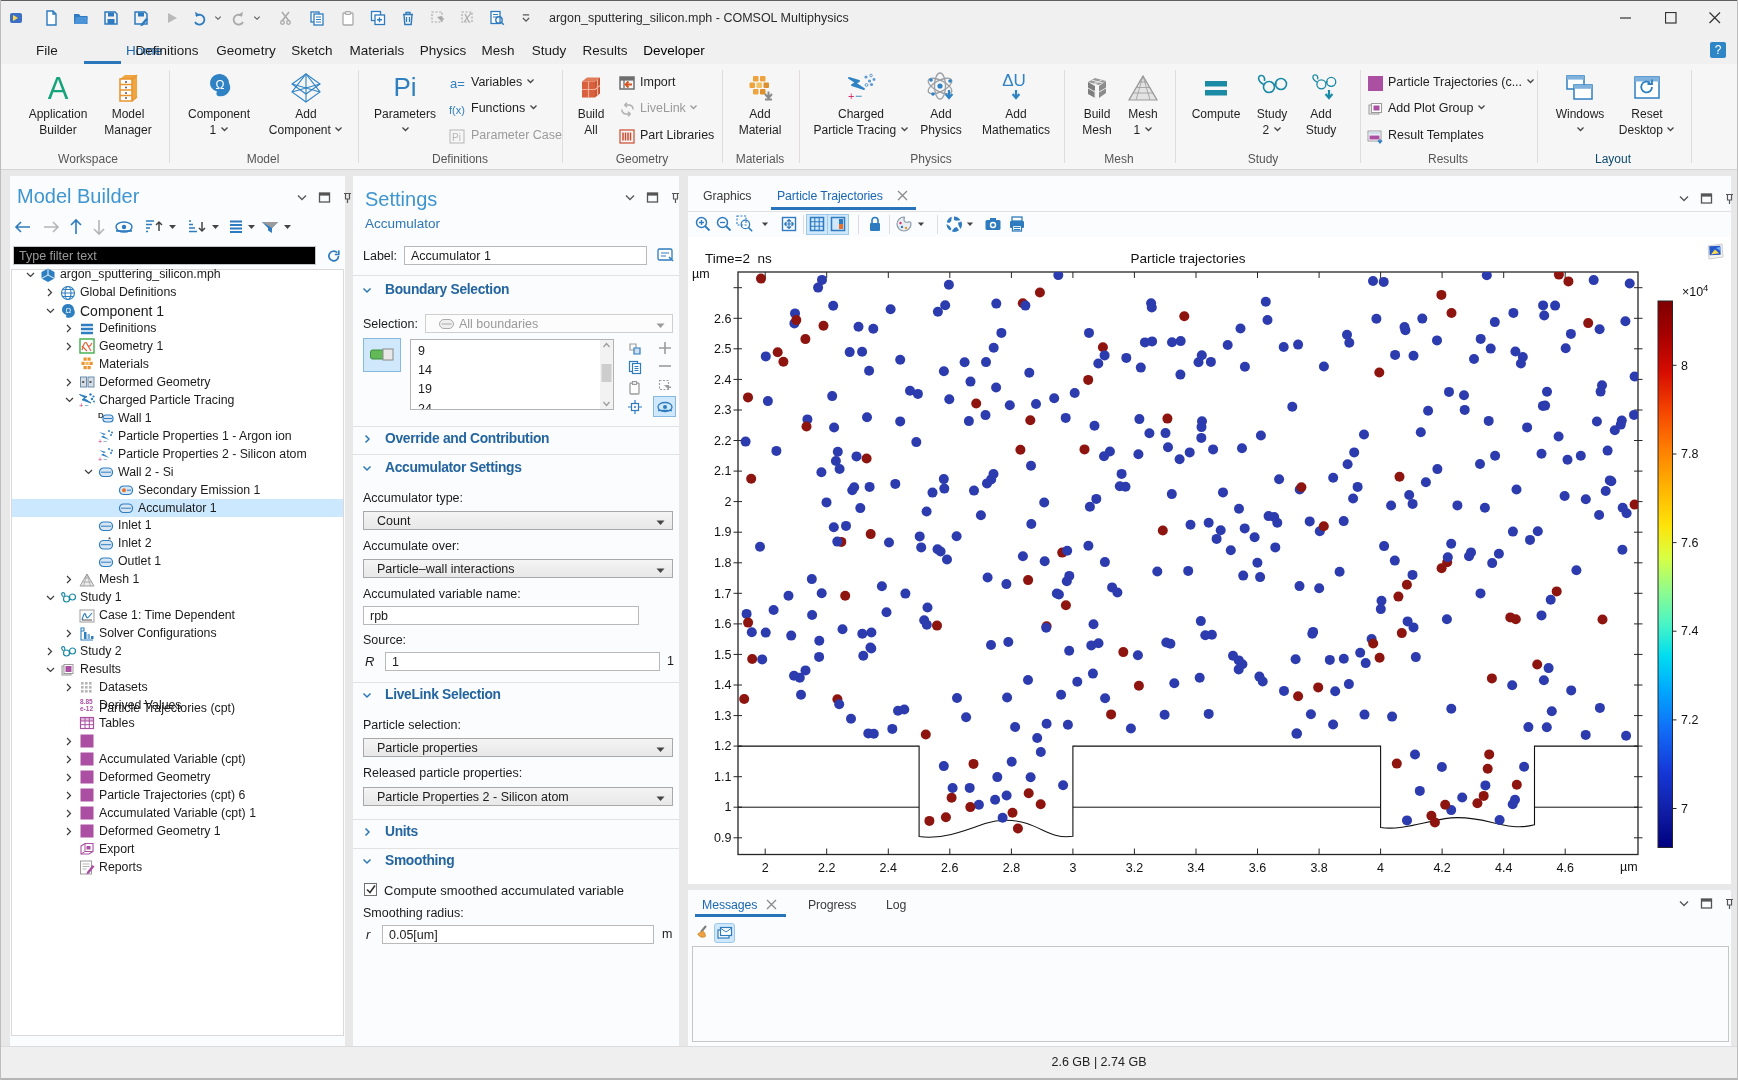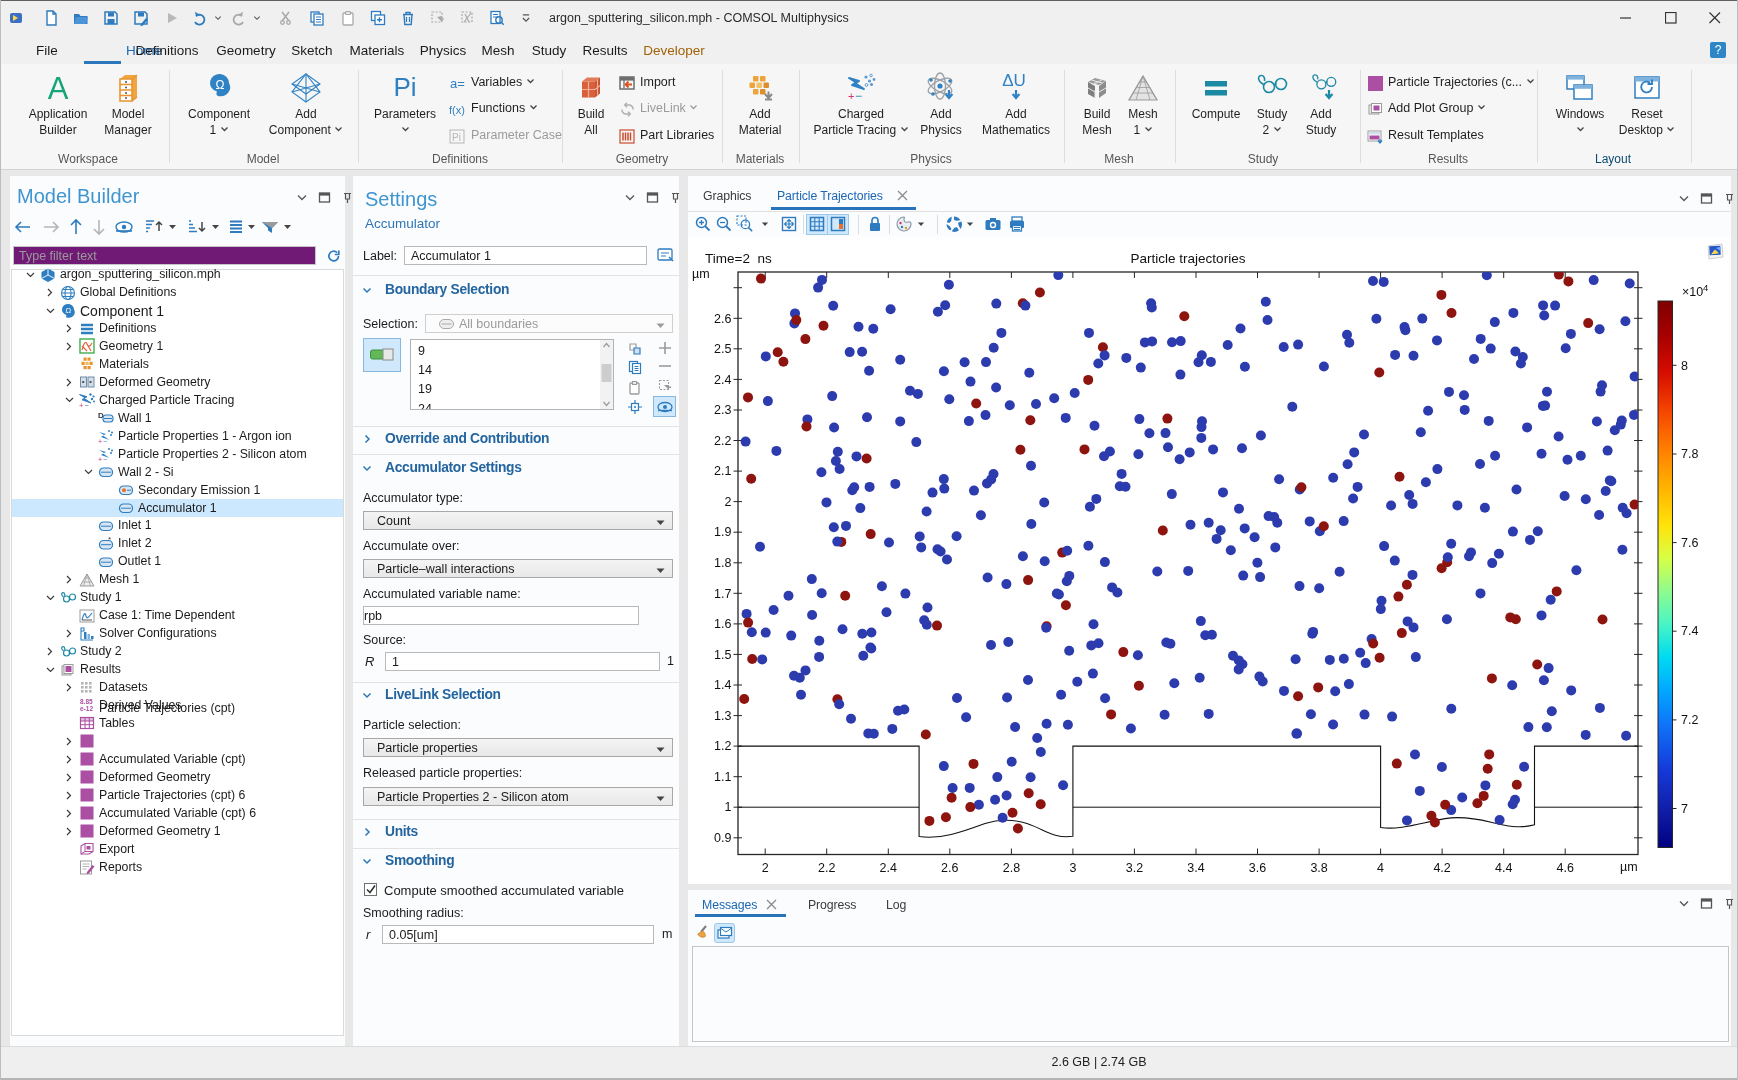--- a/index.html
+++ b/index.html
@@ -102,21 +102,21 @@
 <div class="abs" style="left:-13px;top:43px;width:120px;text-align:center;font-size:13.5px;color:#1b1b1b">File</div>
 <div class="abs" style="left:42px;top:43px;width:120px;text-align:right;font-size:13.5px;color:#1d6ab6">Home</div>
 <div class="abs" style="left:107px;top:43px;width:120px;text-align:center;font-size:13.5px;color:#1b1b1b">Definitions</div>
 <div class="abs" style="left:186px;top:43px;width:120px;text-align:center;font-size:13.5px;color:#1b1b1b">Geometry</div>
 <div class="abs" style="left:252px;top:43px;width:120px;text-align:center;font-size:13.5px;color:#1b1b1b">Sketch</div>
 <div class="abs" style="left:317px;top:43px;width:120px;text-align:center;font-size:13.5px;color:#1b1b1b">Materials</div>
 <div class="abs" style="left:383px;top:43px;width:120px;text-align:center;font-size:13.5px;color:#1b1b1b">Physics</div>
 <div class="abs" style="left:438px;top:43px;width:120px;text-align:center;font-size:13.5px;color:#1b1b1b">Mesh</div>
 <div class="abs" style="left:489px;top:43px;width:120px;text-align:center;font-size:13.5px;color:#1b1b1b">Study</div>
 <div class="abs" style="left:545px;top:43px;width:120px;text-align:center;font-size:13.5px;color:#1b1b1b">Results</div>
-<div class="abs" style="left:614px;top:43px;width:120px;text-align:center;font-size:13.5px;color:#a16207">Developer</div>
+<div class="abs" style="left:614px;top:43px;width:120px;text-align:center;font-size:13.5px;color:#000000">Developer</div>
 <div class="abs" style="left:84px;top:61px;width:37px;height:3px;background:#2a77bc"></div>
 <div class="abs" style="left:1710px;top:42px;width:16px;height:16px;background:#2e86c6;border-radius:2px;color:#fff;font-size:12px;text-align:center;line-height:16px">?</div>
 <div class="abs" style="left:0;top:64px;width:1738px;height:106px;background:#f7f6f6;border-bottom:1px solid #d5d3d3"></div>
 <div class="abs" style="left:169px;top:70px;width:1px;height:93px;background:#dedcdc"></div>
 <div class="abs" style="left:358px;top:70px;width:1px;height:93px;background:#dedcdc"></div>
 <div class="abs" style="left:562px;top:70px;width:1px;height:93px;background:#dedcdc"></div>
 <div class="abs" style="left:722px;top:70px;width:1px;height:93px;background:#dedcdc"></div>
 <div class="abs" style="left:799px;top:70px;width:1px;height:93px;background:#dedcdc"></div>
 <div class="abs" style="left:1064px;top:70px;width:1px;height:93px;background:#dedcdc"></div>
 <div class="abs" style="left:1175px;top:70px;width:1px;height:93px;background:#dedcdc"></div>
@@ -384,21 +384,21 @@
 <g stroke="#2e7bbf" stroke-width="2.2">
       <path d="M216,3.5 h12 M216,7 h12 M216,10.5 h12 M216,14 h12" stroke-width="1.8"></path>
     </g>
 <path d="M234,7 l3.5,4 3.5,-4 z" fill="#444"></path>
 <g>
       <path d="M248,4 h16 l-6,6 v5 l-4,-2.5 v-2.5 z" fill="#2e7bbf"></path>
       <path d="M248,4 h16 l-6,6" fill="#9b9b9b"></path>
     </g>
 <path d="M270,7 l3.5,4 3.5,-4 z" fill="#444"></path>
 </svg>
-<div class="abs" style="left:13px;top:246px;width:303px;height:19px;background:#701a75;border:1px solid #c6c6c6;color:#9a9a9a;font-size:12.5px;line-height:18px;padding-left:5px">Type filter text</div>
+<div class="abs" style="left:13px;top:246px;width:303px;height:19px;background:#000000;border:1px solid #c6c6c6;color:#9a9a9a;font-size:12.5px;line-height:18px;padding-left:5px">Type filter text</div>
 <svg class="abs" style="left:327px;top:249px" width="14" height="14" viewBox="0 0 14 14">
     <path d="M11.5,7 a4.8,4.8 0 1 1 -1.4,-3.4" fill="none" stroke="#2e7bbf" stroke-width="1.7"></path>
     <path d="M11.8,1.5 v4 h-4" fill="none" stroke="#2e7bbf" stroke-width="1.7"></path>
   </svg>
 <div class="abs" style="left:11px;top:269px;width:333px;height:767px;background:#fff;border:1px solid #d9d9d9;overflow:hidden"></div>
 <svg class="abs" style="left:26px;top:270.6px" width="9" height="8" viewBox="0 0 9 8">
     <path d="M1,2 l3.5,3.5 L8,2" fill="none" stroke="#3b3b3b" stroke-width="1.2"></path>
   </svg>
 <svg class="abs" style="left:40px;top:266.6px" width="16" height="16" viewBox="0 0 16 16">
     <path d="M8,1.5 L14.5,5 V11.5 L8,15 L1.5,11.5 V5 Z" fill="#2e7fc1"></path>
@@ -652,21 +652,21 @@
 <svg class="abs" style="left:79px;top:787.1px" width="16" height="16" viewBox="0 0 16 16">
     <rect x="1.5" y="1.5" width="13" height="13" fill="#aa4fa2"></rect>
   </svg>
 <div class="abs" style="left:99px;top:787.6px;font-size:12.3px;white-space:nowrap">Particle Trajectories (cpt) 6</div>
 <svg class="abs" style="left:65px;top:808.6px" width="8" height="9" viewBox="0 0 8 9">
     <path d="M2,1 l3.5,3.5 L2,8" fill="none" stroke="#3b3b3b" stroke-width="1.2"></path>
   </svg>
 <svg class="abs" style="left:79px;top:805.1px" width="16" height="16" viewBox="0 0 16 16">
     <rect x="1.5" y="1.5" width="13" height="13" fill="#aa4fa2"></rect>
   </svg>
-<div class="abs" style="left:99px;top:805.6px;font-size:12.3px;white-space:nowrap">Accumulated Variable (cpt) 6</div>
+<div class="abs" style="left:99px;top:805.6px;font-size:12.3px;white-space:nowrap">Accumulated Variable (cpt) 1</div>
 <svg class="abs" style="left:65px;top:826.5px" width="8" height="9" viewBox="0 0 8 9">
     <path d="M2,1 l3.5,3.5 L2,8" fill="none" stroke="#3b3b3b" stroke-width="1.2"></path>
   </svg>
 <svg class="abs" style="left:79px;top:823.0px" width="16" height="16" viewBox="0 0 16 16">
     <rect x="1.5" y="1.5" width="13" height="13" fill="#aa4fa2"></rect>
   </svg>
 <div class="abs" style="left:99px;top:823.5px;font-size:12.3px;white-space:nowrap">Deformed Geometry 1</div>
 <svg class="abs" style="left:79px;top:841.0px" width="16" height="16" viewBox="0 0 16 16">
     <path d="M2,5 l4,-2.5 h8 v8 l-4,2.5 h-8 z" fill="#fff" stroke="#aa4fa2" stroke-width="1.1"></path>
     <path d="M6,2.5 v8 l-4,2.5 M6,10.5 h8" stroke="#aa4fa2" stroke-width="1" fill="none"></path>
@@ -770,21 +770,21 @@
 <div class="abs" style="left:385px;top:460px;font-size:13.8px;color:#24659f;font-weight:bold;letter-spacing:-0.3px">Accumulator Settings</div>
 <div class="abs" style="left:363px;top:491px;font-size:12.5px">Accumulator type:</div>
 <div class="abs" style="left:363px;top:511px;width:310px;height:19px;background:linear-gradient(#f4f4f4,#e8e8e8);border:1px solid #a8a8a8;font-size:12.5px;color:#1b1b1b;display:flex;align-items:center;padding-left:13px">Count<svg class="abs" style="right:7px;top:8px" width="9" height="6" viewBox="0 0 9 6">
       <path d="M0.5,0.5 l4,4.5 4,-4.5 z" fill="#444"></path>
     </svg></div>
 <div class="abs" style="left:363px;top:539px;font-size:12.5px">Accumulate over:</div>
 <div class="abs" style="left:363px;top:559px;width:310px;height:19px;background:linear-gradient(#f4f4f4,#e8e8e8);border:1px solid #a8a8a8;font-size:12.5px;color:#1b1b1b;display:flex;align-items:center;padding-left:13px">Particle–wall interactions<svg class="abs" style="right:7px;top:8px" width="9" height="6" viewBox="0 0 9 6">
       <path d="M0.5,0.5 l4,4.5 4,-4.5 z" fill="#444"></path>
     </svg></div>
 <div class="abs" style="left:363px;top:587px;font-size:12.5px">Accumulated variable name:</div>
-<div class="abs" style="left:363px;top:606px;width:276px;height:19px;background:#fff;border:1px solid #b9b9b9;font-size:12.5px;line-height:18px;">rpb</div>
+<div class="abs" style="left:363px;top:606px;width:276px;height:19px;background:#fff;border:1px solid #b9b9b9;font-size:12.5px;line-height:18px;padding-left:6px">rpb</div>
 <div class="abs" style="left:363px;top:633px;font-size:12.5px">Source:</div>
 <div class="abs" style="left:365px;top:654px;font-size:13px;font-style:italic">R</div>
 <div class="abs" style="left:385px;top:652px;width:275px;height:19px;background:#fff;border:1px solid #b9b9b9;font-size:12.5px;line-height:18px;padding-left:6px">1</div>
 <div class="abs" style="left:667px;top:654px;font-size:12.5px">1</div>
 <div class="abs" style="left:353px;top:682px;width:326px;height:1px;background:#e2e2e2"></div>
 <svg class="abs" style="left:362px;top:691px" width="10" height="9" viewBox="0 0 10 9">
     <path d="M1.5,2.5 l3.5,3.5 L8.5,2.5" fill="none" stroke="#2d76b8" stroke-width="1.5"></path>
   </svg>
 <div class="abs" style="left:385px;top:687px;font-size:13.8px;color:#24659f;font-weight:bold;letter-spacing:-0.3px">LiveLink Selection</div>
 <div class="abs" style="left:363px;top:718px;font-size:12.5px">Particle selection:</div>

